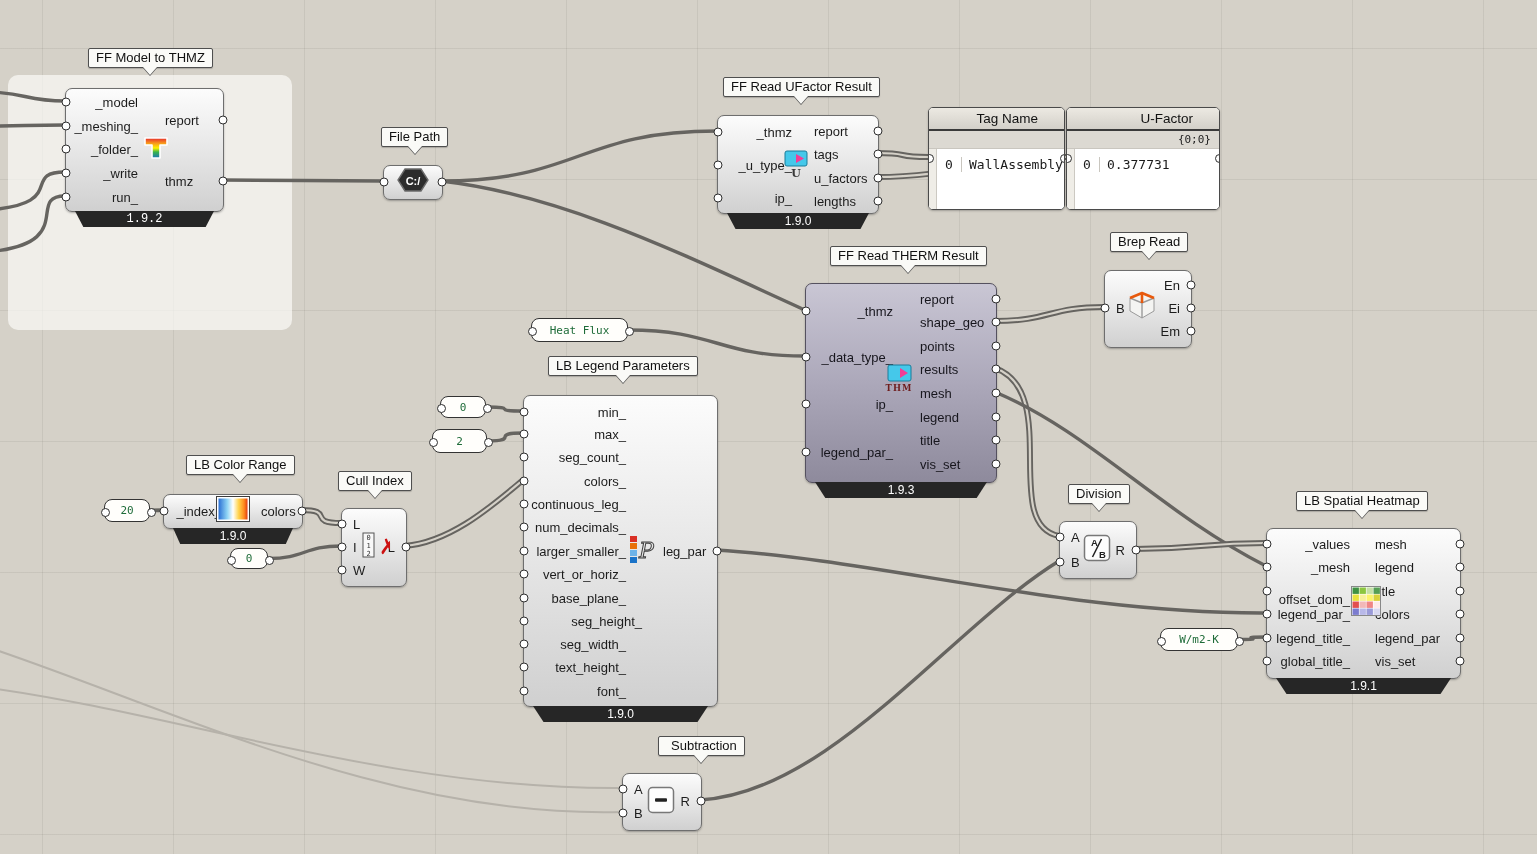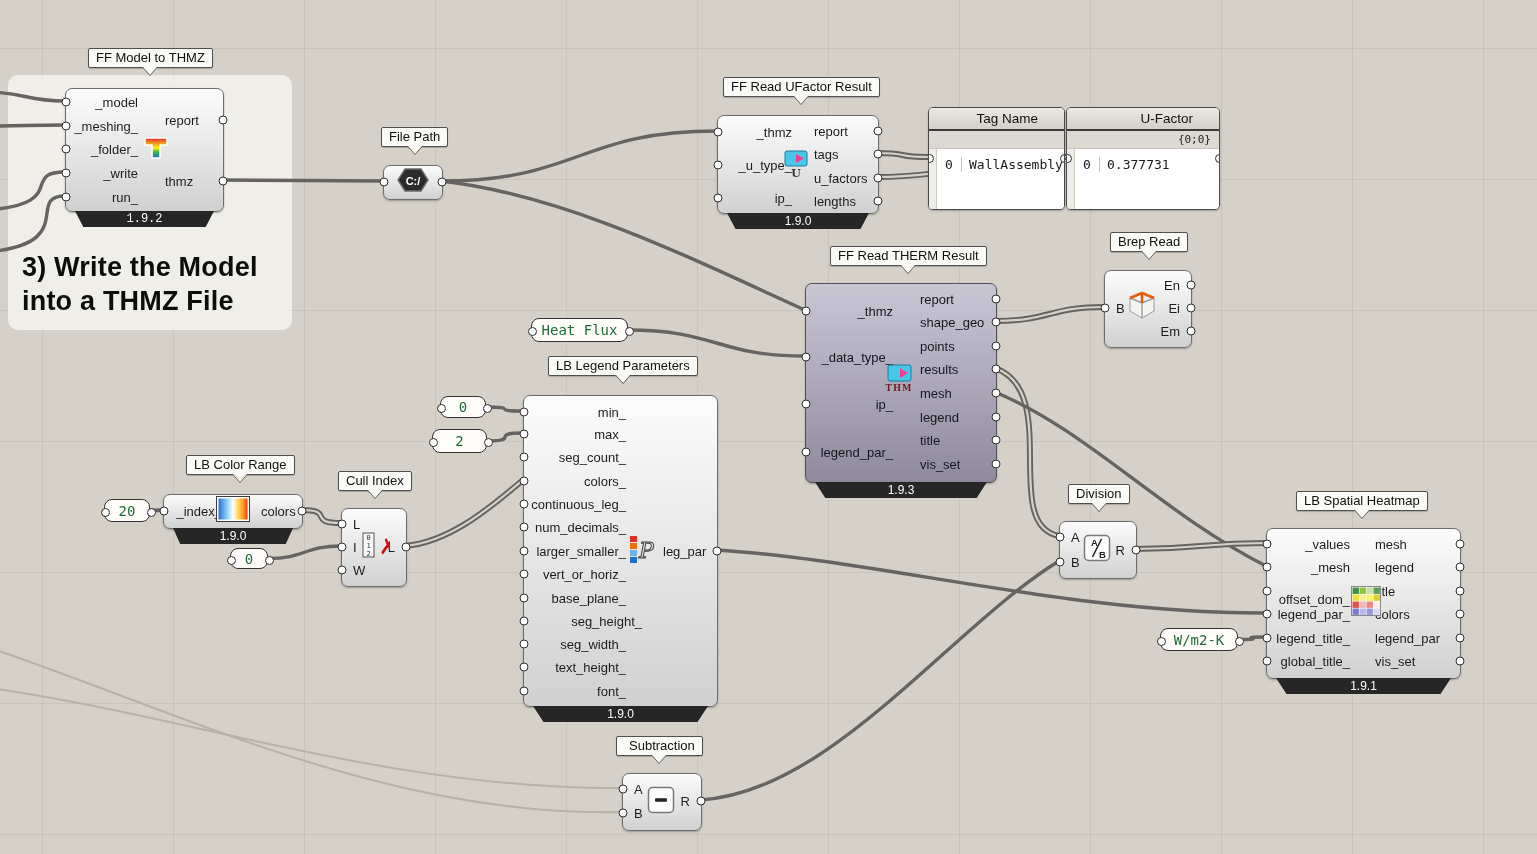--- a/index.html
+++ b/index.html
@@ -27,21 +27,21 @@
   .gh-node.dark .port-label{color:#17161d;}
   .nub{position:absolute;width:9px;height:9px;border-radius:50%;background:#fff;border:1.7px solid #2e2e2e;
     transform:translate(-50%,-50%);box-sizing:border-box;pointer-events:auto;}
   .nametag{position:absolute;background:#fafaf7;border:1px solid #4f4f4f;border-radius:2px;
     padding:1px 7px 2px 7px;font-size:13px;color:#111;white-space:nowrap;box-shadow:0 1px 1px rgba(0,0,0,.2);}
   .nametag .ptr{position:absolute;left:50%;bottom:-8px;margin-left:-7px;width:0;height:0;
     border-left:7px solid transparent;border-right:7px solid transparent;border-top:8px solid #fafaf7;
     filter:drop-shadow(0 1px 0 #4f4f4f);}
   .pill{position:absolute;background:#fffefb;border:1.6px solid #333;border-radius:8px;
     display:flex;align-items:center;justify-content:center;
-    font-family:"DejaVu Sans Mono",monospace;font-size:14px;color:#1e6b38;box-sizing:border-box;pointer-events:auto;}
+    font-family:"DejaVu Sans Mono",monospace;font-size:11px;color:#1e6b38;box-sizing:border-box;pointer-events:auto;}
   .gh-table{position:absolute;background:#fff;border:1.4px solid #4a4a4a;border-radius:5px;overflow:hidden;
     box-shadow:0 1px 2px rgba(40,40,40,.3);pointer-events:auto;}
   .gh-table .hdr{height:21px;background:linear-gradient(#ece9e2,#d3d0c9);border-bottom:2px solid #3a3a3a;
     font-size:13.5px;color:#111;text-align:right;padding-right:26px;line-height:21px;}
   .gh-table .sub{height:17px;background:#dcd9d2;font-family:"DejaVu Sans Mono",monospace;
     font-size:11px;color:#222;text-align:right;padding-right:8px;line-height:17px;border-bottom:1px solid #c9c6bf;}
   .gh-table .rows{position:relative;background:#fff;height:calc(100% - 41px);}
   .gh-table .stripe{position:absolute;left:0;top:0;bottom:0;width:7px;background:#efede7;border-right:1px solid #ccc9c2;}
   .gh-table .row{display:flex;font-family:"DejaVu Sans Mono",monospace;font-size:13px;color:#1a1a1a;
     padding-top:8px;}
@@ -81,24 +81,20 @@
       <path d="M301,510 C336,510 306,523 341,523" fill="none" stroke="#666460" stroke-width="6" stroke-linecap="round"></path>
       <path d="M301,510 C336,510 306,523 341,523" fill="none" stroke="#d5d1c8" stroke-width="2.2" stroke-linecap="round"></path>
       <path d="M150,510.5 C185,510.5 128,510 163,510" fill="none" stroke="#666460" stroke-width="3.4" stroke-linecap="round"></path>
       <path d="M268,558.5 C304.5,558.5 304.5,546 341,546" fill="none" stroke="#666460" stroke-width="3.4" stroke-linecap="round"></path>
       <path d="M486,407 C521,407 488,411 523,411" fill="none" stroke="#666460" stroke-width="3.4" stroke-linecap="round"></path>
       <path d="M487,441 C522,441 488,433 523,433" fill="none" stroke="#666460" stroke-width="3.4" stroke-linecap="round"></path>
       <path d="M1238,639.5 C1273,639.5 1231,637 1266,637" fill="none" stroke="#666460" stroke-width="3.4" stroke-linecap="round"></path>
       <path d="M-10,648 C180,712 390,818 622,812" fill="none" stroke="#b6b2aa" stroke-width="2" stroke-linecap="round"></path>
       <path d="M-10,688 C180,714 390,790 622,788" fill="none" stroke="#b6b2aa" stroke-width="2" stroke-linecap="round"></path>
     </svg>
-  <div id="group-label">
-    <div>3) Write the Model</div>
-    <div>into a THMZ File</div>
-  </div>
   <div id="nodes-layer">
       <div class="gh-node" style="left: 65px; top: 88px; width: 157px; height: 122px;">
         <div class="port-label" style="right: 85px; top: 13px;">_model</div>
         <div class="nub" style="left: 0px; top: 13px;"></div>
         <div class="port-label" style="right: 85px; top: 37px;">_meshing_</div>
         <div class="nub" style="left: 0px; top: 37px;"></div>
         <div class="port-label" style="right: 85px; top: 60px;">_folder_</div>
         <div class="nub" style="left: 0px; top: 60px;"></div>
         <div class="port-label" style="right: 85px; top: 84px;">_write</div>
         <div class="nub" style="left: 0px; top: 84px;"></div>
@@ -410,15 +406,15 @@
       <div class="nametag" style="left: 88px; top: 48px;"><span>FF Model to THMZ</span><div class="ptr"></div></div>
       <div class="nametag" style="left: 381px; top: 127px;"><span>File Path</span><div class="ptr"></div></div>
       <div class="nametag" style="left: 723px; top: 77px;"><span>FF Read UFactor Result</span><div class="ptr"></div></div>
       <div class="nametag" style="left: 830px; top: 246px;"><span>FF Read THERM Result</span><div class="ptr"></div></div>
       <div class="nametag" style="left: 1110px; top: 232px;"><span>Brep Read</span><div class="ptr"></div></div>
       <div class="nametag" style="left: 548px; top: 356px;"><span>LB Legend Parameters</span><div class="ptr"></div></div>
       <div class="nametag" style="left: 186px; top: 455px;"><span>LB Color Range</span><div class="ptr"></div></div>
       <div class="nametag" style="left: 338px; top: 471px;"><span>Cull Index</span><div class="ptr"></div></div>
       <div class="nametag" style="left: 1068px; top: 484px;"><span>Division</span><div class="ptr"></div></div>
       <div class="nametag" style="left: 1296px; top: 491px;"><span>LB Spatial Heatmap</span><div class="ptr"></div></div>
-      <div class="nametag" style="left: 616px; top: 736px; padding-left: 12px;"><span>Subtraction</span><div class="ptr"></div></div>
+      <div class="nametag" style="left: 658px; top: 736px; padding-left: 12px;"><span>Subtraction</span><div class="ptr"></div></div>
     </div>
 </div>
 
 </body></html>

